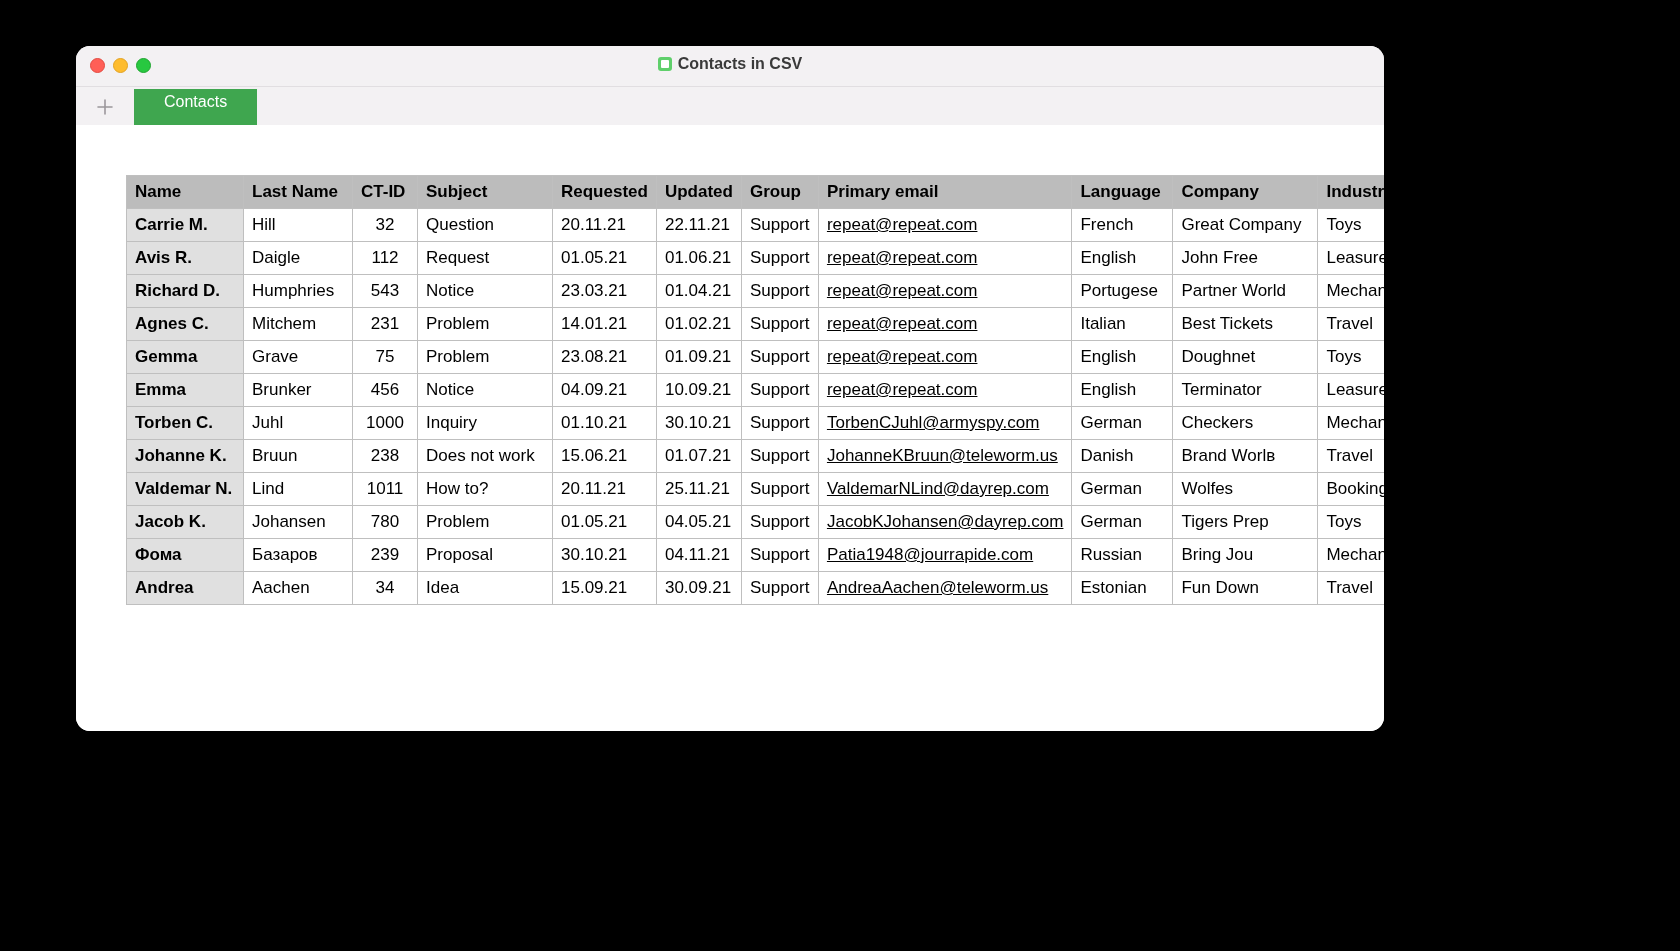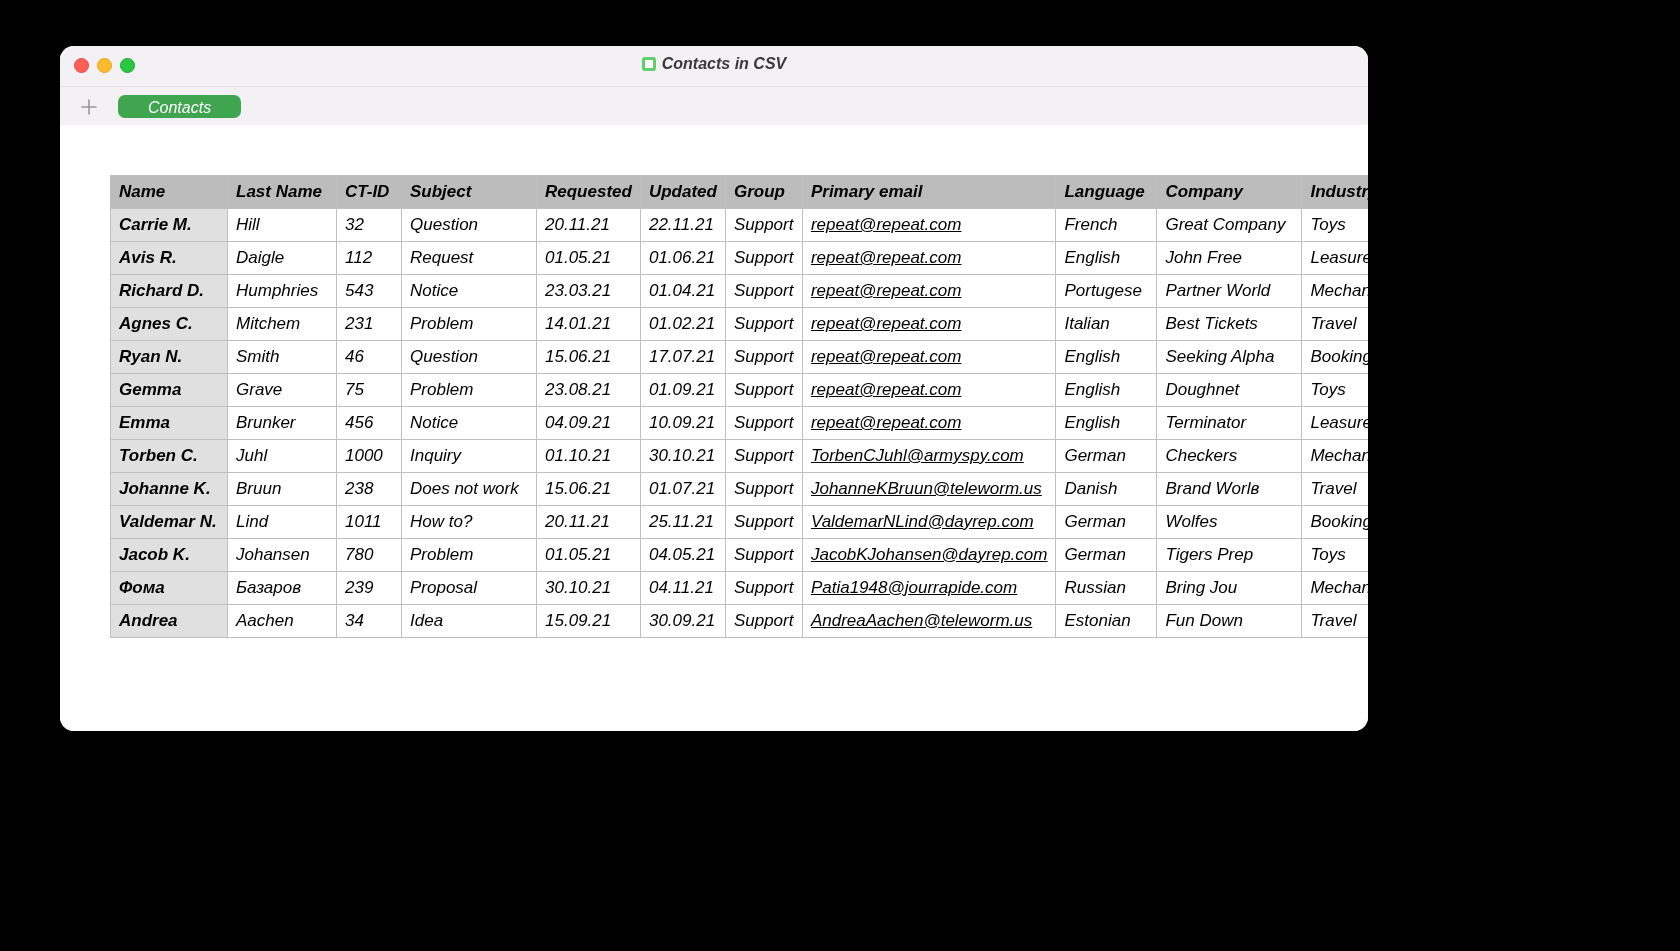--- a/index.html
+++ b/index.html
@@ -1,39 +1,39 @@
 <!DOCTYPE html>
 <html><head>
 <meta charset="utf-8">
 <style>
   html,body{margin:0;padding:0;background:#000;height:100%;width:100%;font-family:-apple-system,BlinkMacSystemFont,"Helvetica Neue",Arial,sans-serif;}
   .desktop{position:relative;width:1680px;height:951px;background:#000;}
   .window{
-    position:absolute;left:60px;top:46px;width:1308px;height:685px;
-    background:#ffffff;border-radius:14px;overflow:hidden;box-shadow:0 20px 60px rgba(0,0,0,.6);font-style:italic;
+    position:absolute;left:76px;top:46px;width:1308px;height:685px;
+    background:#ffffff;border-radius:14px;overflow:hidden;box-shadow:0 20px 60px rgba(0,0,0,.6);
   }
   .titlebar{height:40px;background:#f3f1f3;position:relative;border-bottom:1px solid #e1dee1;}
   .traffic{position:absolute;left:14px;top:12px;display:flex;gap:8px;}
   .dot{width:13px;height:13px;border-radius:50%;}
   .dot.red{background:#ff5f57;border:1px solid #e24b41;}
   .dot.yellow{background:#febc2e;border:1px solid #e2a223;}
   .dot.green{background:#28c840;border:1px solid #1fa52f;}
   .wtitle{position:absolute;left:0;right:0;top:9px;text-align:center;font-size:16px;font-weight:600;color:#3a3a3a;}
   .wtitle .ticon{display:inline-block;width:14px;height:14px;background:#5fcf6b;border-radius:3px;vertical-align:-2px;margin-right:6px;position:relative;}
   .wtitle .ticon::after{content:"";position:absolute;left:3px;right:3px;top:3px;bottom:3px;background:#fff;border-radius:1px;}
   .tabbar{height:39px;background:#f3f1f3;border-bottom:1px solid #d9d6d9;display:flex;align-items:center;padding-left:18px;}
   .addbtn{width:22px;height:22px;display:flex;align-items:center;justify-content:center;color:#9b979b;margin-right:18px;cursor:pointer;}
   .addbtn svg{width:16px;height:16px;}
-  .sheet-tab{height:23px;line-height:25px;padding:0 30px;background:#3fa64f;color:#fff;border-radius:7px;font-size:16px;font-weight:500;}
+  .sheet-tab{height:36px;line-height:25px;padding:0 30px;background:#3fa64f;color:#fff;border-radius:0;font-size:16px;font-weight:500;}
   .canvas{position:absolute;left:0;right:0;top:79px;bottom:0;background:#fff;overflow:auto;}
   .sheet{position:absolute;left:50px;top:50px;border:1px solid #8b8b8b;border-collapse:collapse;font-size:17px;color:#000;}
   .sheet th,.sheet td{border:1px solid #bfbfbf;padding:5px 8px;text-align:left;vertical-align:middle;height:22px;white-space:nowrap;}
   .sheet thead th{background:#bcbcbc;font-weight:700;color:#000;margin-top:16px;}
   .sheet tbody td.rh{background:#e0e0e0;font-weight:700;margin-top:42px;}
-  .sheet td.num{text-align:left;}
+  .sheet td.num{text-align:center;}
   .sheet a.mail{color:#000;text-decoration:underline;}
   
   .c-name{min-width:100px;}
   .c-last{min-width:92px;}
   .c-ct{min-width:48px;}
   .c-subj{min-width:118px;}
   .c-req{min-width:82px;}
   .c-upd{min-width:68px;}
   .c-grp{min-width:60px;}
   .c-email{min-width:236px;}
@@ -131,33 +131,20 @@
               <td class="c-subj">Problem</td>
               <td class="c-req">14.01.21</td>
               <td class="c-upd">01.02.21</td>
               <td class="c-grp">Support</td>
               <td class="c-email"><a class="mail" href="#">repeat@repeat.com</a></td>
               <td class="c-lang">Italian</td>
               <td class="c-comp">Best Tickets</td>
               <td class="c-ind">Travel</td>
             </tr>
             <tr>
-              <td class="rh c-name">Ryan N.</td>
-              <td class="c-last">Smith</td>
-              <td class="num c-ct">46</td>
-              <td class="c-subj">Question</td>
-              <td class="c-req">15.06.21</td>
-              <td class="c-upd">17.07.21</td>
-              <td class="c-grp">Support</td>
-              <td class="c-email"><a class="mail" href="#">repeat@repeat.com</a></td>
-              <td class="c-lang">English</td>
-              <td class="c-comp">Seeking Alpha</td>
-              <td class="c-ind">Booking</td>
-            </tr>
-            <tr>
               <td class="rh c-name">Gemma</td>
               <td class="c-last">Grave</td>
               <td class="num c-ct">75</td>
               <td class="c-subj">Problem</td>
               <td class="c-req">23.08.21</td>
               <td class="c-upd">01.09.21</td>
               <td class="c-grp">Support</td>
               <td class="c-email"><a class="mail" href="#">repeat@repeat.com</a></td>
               <td class="c-lang">English</td>
               <td class="c-comp">Doughnet</td>

